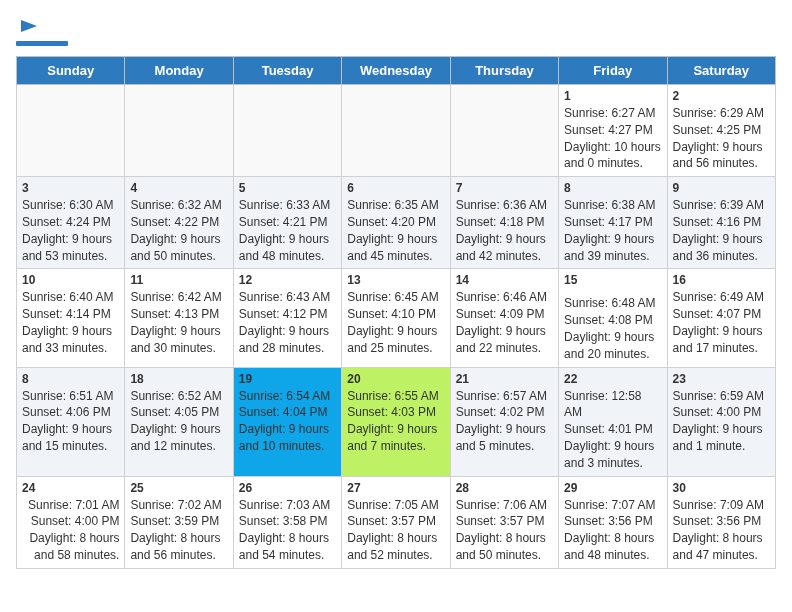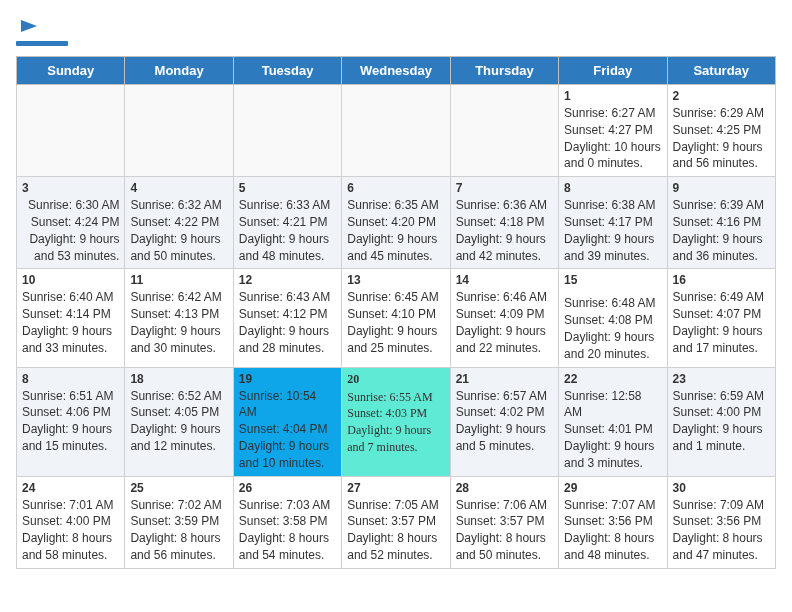--- a/index.html
+++ b/index.html
@@ -137,21 +137,21 @@
         <td>
           <span class="day-num">2</span>
           <div class="day-info" style="white-space: pre-line;">Sunrise: 6:29 AM
 Sunset: 4:25 PM
 Daylight: 9 hours and 56 minutes.</div>
         </td>
       </tr>
       <tr>
         <td style="background: rgb(240, 244, 248);">
           <span class="day-num">3</span>
-          <div class="day-info" style="white-space: pre-line; text-align: right;">Sunrise: 6:30 AM
+          <div class="day-info" style="white-space: pre-line;">Sunrise: 6:30 AM
 Sunset: 4:24 PM
 Daylight: 9 hours and 53 minutes.</div>
         </td>
         <td style="background: rgb(240, 244, 248);">
           <span class="day-num">4</span>
           <div class="day-info" style="white-space: pre-line;">Sunrise: 6:32 AM
 Sunset: 4:22 PM
 Daylight: 9 hours and 50 minutes.</div>
         </td>
         <td style="background: rgb(240, 244, 248);">
@@ -237,25 +237,25 @@
 Daylight: 9 hours and 15 minutes.</div>
         </td>
         <td style="background: rgb(240, 244, 248);">
           <span class="day-num">18</span>
           <div class="day-info" style="white-space: pre-line;">Sunrise: 6:52 AM
 Sunset: 4:05 PM
 Daylight: 9 hours and 12 minutes.</div>
         </td>
         <td style="background: #0ea5e9;">
           <span class="day-num">19</span>
-          <div class="day-info" style="white-space: pre-line;">Sunrise: 10:54 AM
+          <div class="day-info" style="white-space: pre-line;">Sunrise: 6:54 AM
 Sunset: 4:04 PM
 Daylight: 9 hours and 10 minutes.</div>
         </td>
-        <td style="background: #5eead4; font-family: Liberation Serif, serif;">
+        <td style="background: #bef264;">
           <span class="day-num">20</span>
           <div class="day-info" style="white-space: pre-line;">Sunrise: 6:55 AM
 Sunset: 4:03 PM
 Daylight: 9 hours and 7 minutes.</div>
         </td>
         <td style="background: rgb(240, 244, 248);">
           <span class="day-num">21</span>
           <div class="day-info" style="white-space: pre-line;">Sunrise: 6:57 AM
 Sunset: 4:02 PM
 Daylight: 9 hours and 5 minutes.</div>
@@ -269,21 +269,21 @@
         <td style="background: rgb(240, 244, 248);">
           <span class="day-num">23</span>
           <div class="day-info" style="white-space: pre-line;">Sunrise: 6:59 AM
 Sunset: 4:00 PM
 Daylight: 9 hours and 1 minute.</div>
         </td>
       </tr>
       <tr>
         <td>
           <span class="day-num">24</span>
-          <div class="day-info" style="white-space: pre-line;">Sunrise: 7:01 AM
+          <div class="day-info" style="white-space: pre-line; text-align: right;">Sunrise: 7:01 AM
 Sunset: 4:00 PM
 Daylight: 8 hours and 58 minutes.</div>
         </td>
         <td>
           <span class="day-num">25</span>
           <div class="day-info" style="white-space: pre-line;">Sunrise: 7:02 AM
 Sunset: 3:59 PM
 Daylight: 8 hours and 56 minutes.</div>
         </td>
         <td>

